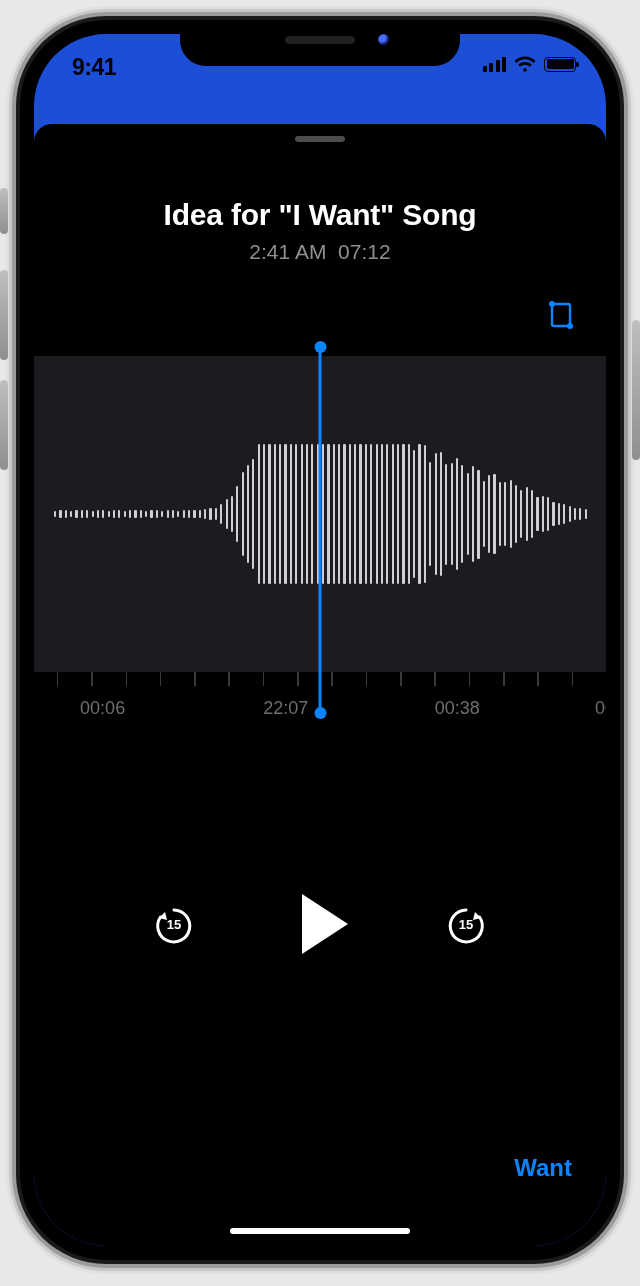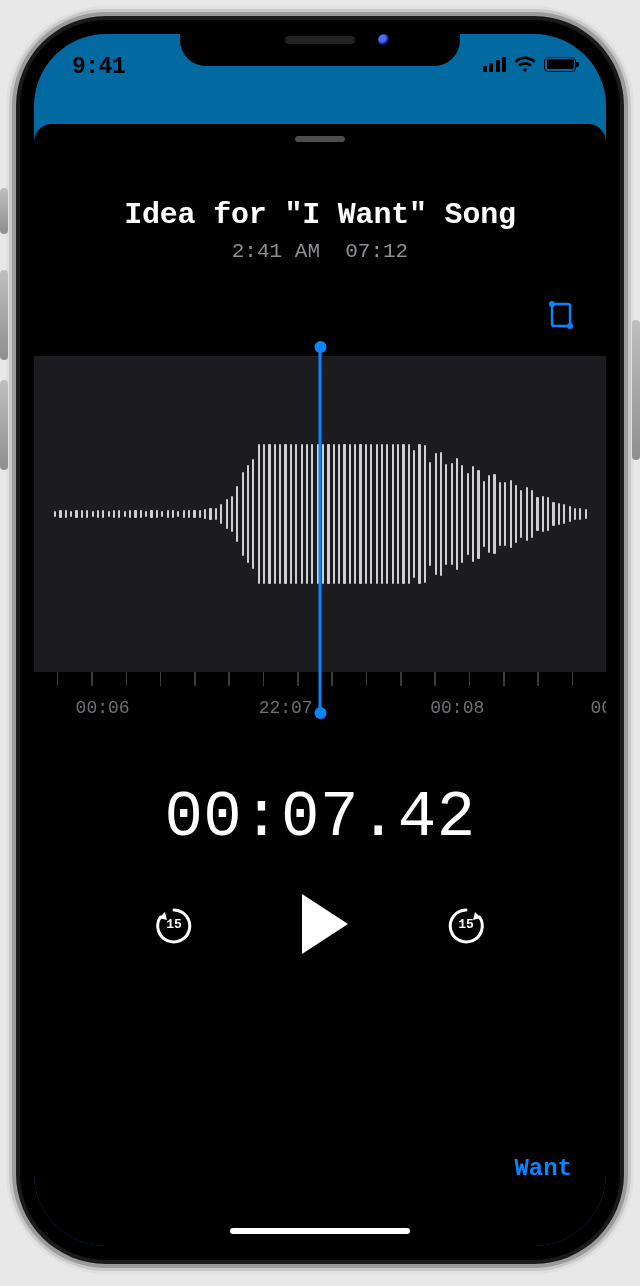--- a/index.html
+++ b/index.html
@@ -55,23 +55,22 @@
     position: absolute; top: 14px; right: 70px;
     width: 12px; height: 12px; border-radius: 50%;
     background: radial-gradient(circle at 35% 35%, #4a6cff 0 30%, #0a0a40 60%, #000 100%);
   }
 
   
   .screen {
     position: absolute;
     top: 14px; left: 14px; right: 14px; bottom: 14px;
     border-radius: 72px;
-    background: #0369a1;
+    background: #1d4ed8;
     overflow: hidden;
-    font-family: Liberation Mono, monospace;
   }
 
   
   .statusbar {
     position: relative;
     height: 58px;
     color: #000;
     font-weight: 600;
   }
   .statusbar .time {
@@ -444,26 +443,25 @@
             <div class="tick" style="left: 64%;"></div>
             <div class="tick" style="left: 70%;"></div>
             <div class="tick" style="left: 76%;"></div>
             <div class="tick" style="left: 82%;"></div>
             <div class="tick" style="left: 88%;"></div>
             <div class="tick" style="left: 94%;"></div>
           </div>
         <div class="labels">
           <span style="left:12%">00:06</span>
           <span style="left:44%">22:07</span>
-          <span style="left:74%">00:08</span>
+          <span style="left:74%">00:38</span>
           <span style="left:102%">00:09</span>
         </div>
       </div>
 
-      <div class="bigtime">00:07.42</div>
 
       <div class="transport">
         <div class="skip">
           <svg viewBox="0 0 44 44">
             <path d="M22 8 A16 16 0 1 1 8.5 15" fill="none" stroke="#fff" stroke-width="3" stroke-linecap="round"></path>
             <path d="M13 10 L7 16 L15 18 Z" fill="#fff"></path>
           </svg>
           <span class="num">15</span>
         </div>
 

